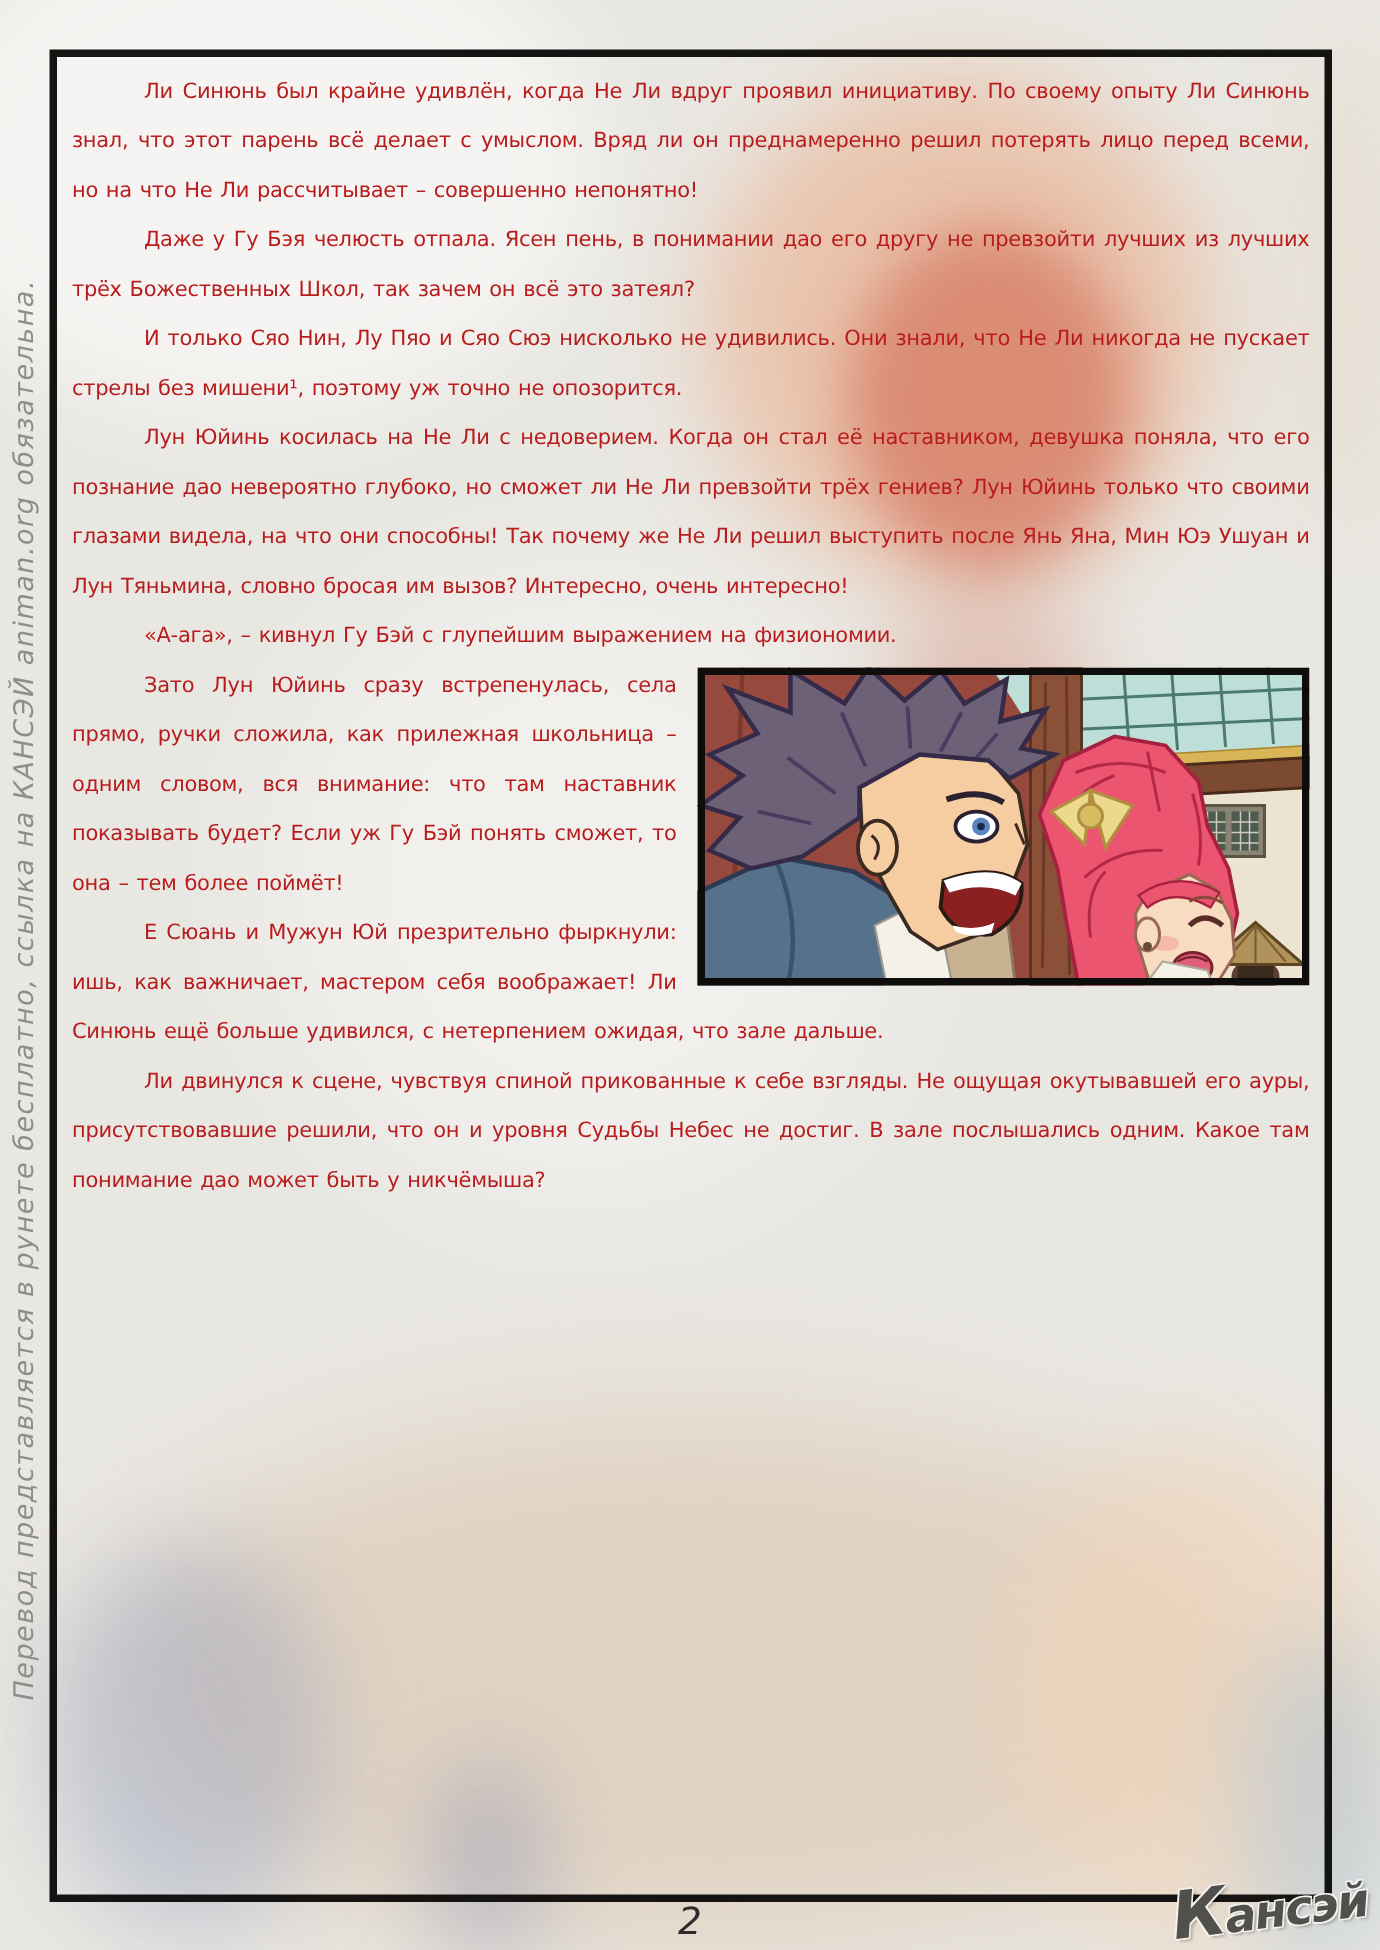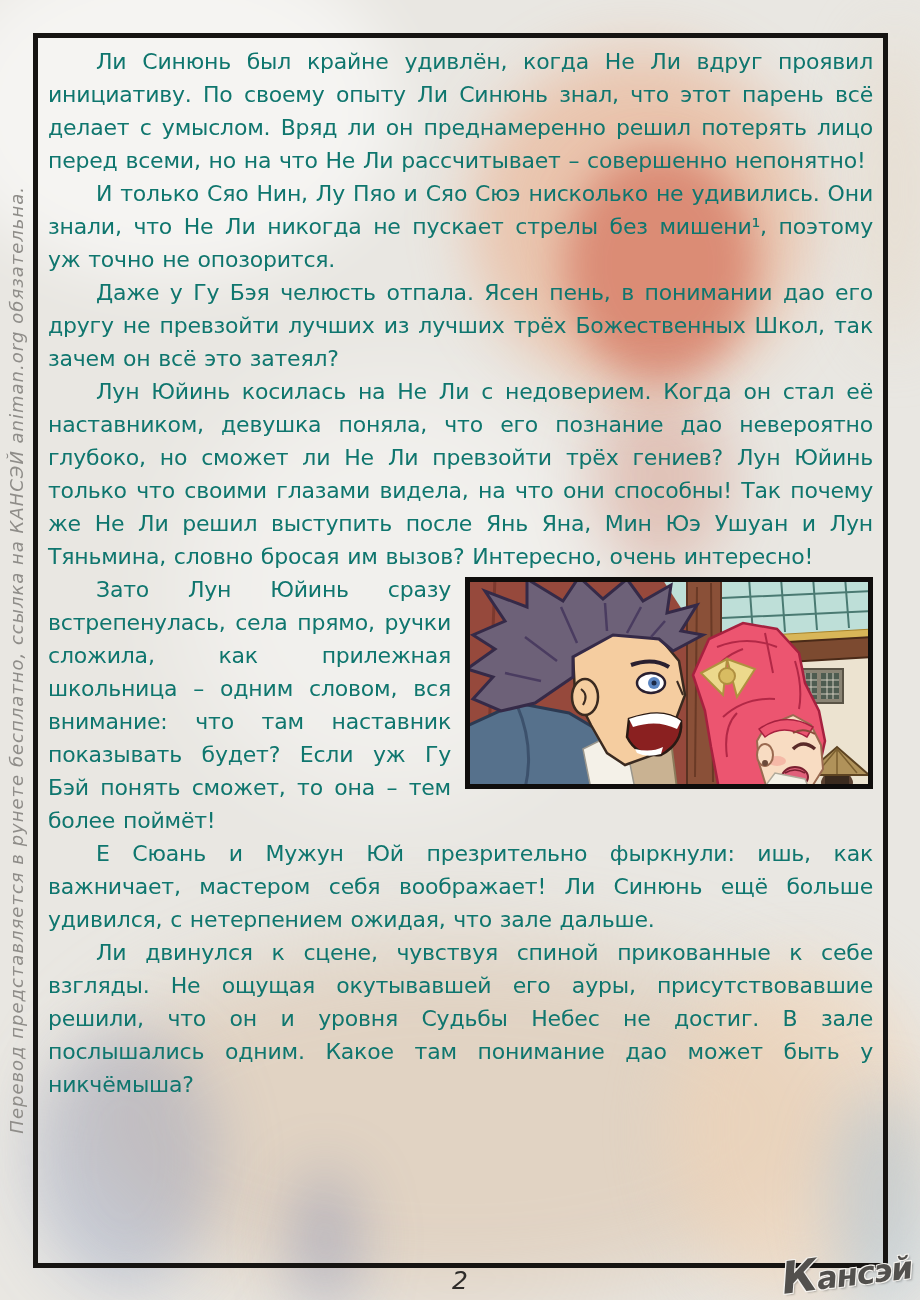--- a/index.html
+++ b/index.html
@@ -34,22 +34,22 @@
   }
 
   
   .frame{
     position:absolute;left:33px;top:33px;width:845px;height:1225px;z-index:2;
     border:5px solid #161412;box-sizing:content-box;
     padding:0;
   }
   .text-flow{position:absolute;inset:0;padding:7px 10px 0 10px;}
   .para{
-    margin:0;font-size:22px;line-height:33px;text-align:justify;
-    text-indent:48px;color:#0f766e;letter-spacing:-0.2px;word-spacing:1px;
+    margin:0;font-size:14px;line-height:33px;text-align:justify;
+    text-indent:48px;color:#b91c1c;letter-spacing:-0.2px;word-spacing:1px;
   }
   .panel-float{
     float:right;width:408px;height:212px;margin:4px 0 10px 14px;
     shape-outside:margin-box;
   }
   .panel-float svg{display:block;width:408px;height:212px;}
   .footnote{
     position:absolute;left:12px;bottom:12px;right:130px;z-index:2;
     font-family:"Liberation Sans", sans-serif;font-style:italic;
     font-size:20px;line-height:29px;color:#2b2927;
@@ -88,23 +88,24 @@
   <div class="wash w-beige-tr"></div>
 </div>
 
 <div class="sidebar-credit">
   <span>Перевод представляется в рунете бесплатно, ссылка на КАНСЭЙ animan.org обязательна.</span>
 </div>
 
 <div class="frame">
   <div class="text-flow">
     <p class="para">Ли Синюнь был крайне удивлён, когда Не Ли вдруг проявил инициативу. По своему опыту Ли Синюнь знал, что этот парень всё делает с умыслом. Вряд ли он преднамеренно решил потерять лицо перед всеми, но на что Не Ли рассчитывает – совершенно непонятно!</p>
+    <p class="para">Даже у Гу Бэя челюсть отпала. Ясен пень, в понимании дао его другу не превзойти лучших из лучших трёх Божественных Школ, так зачем он всё это затеял?</p>
     <p class="para">И только Сяо Нин, Лу Пяо и Сяо Сюэ нисколько не удивились. Они знали, что Не Ли никогда не пускает стрелы без мишени¹, поэтому уж точно не опозорится.</p>
-    <p class="para">Даже у Гу Бэя челюсть отпала. Ясен пень, в понимании дао его другу не превзойти лучших из лучших трёх Божественных Школ, так зачем он всё это затеял?</p>
     <p class="para">Лун Юйинь косилась на Не Ли с недоверием. Когда он стал её наставником, девушка поняла, что его познание дао невероятно глубоко, но сможет ли Не Ли превзойти трёх гениев? Лун Юйинь только что своими глазами видела, на что они способны! Так почему же Не Ли решил выступить после Янь Яна, Мин Юэ Ушуан и Лун Тяньмина, словно бросая им вызов? Интересно, очень интересно!</p>
+    <p class="para">«А-ага», – кивнул Гу Бэй с глупейшим выражением на физиономии.</p>
 
     <div class="panel-float">
       <svg viewBox="0 0 408 212" xmlns="http://www.w3.org/2000/svg">
 
         <rect x="0" y="0" width="408" height="212" fill="#ece3d0"></rect>
 
         <rect x="0" y="0" width="250" height="212" fill="#96493c"></rect>
         <path d="M30,0 L22,212 M120,0 L128,100" stroke="#7c392e" stroke-width="3" fill="none"></path>
 
         <polygon points="196,0 408,0 408,52 236,62" fill="#bedfd8"></polygon>

